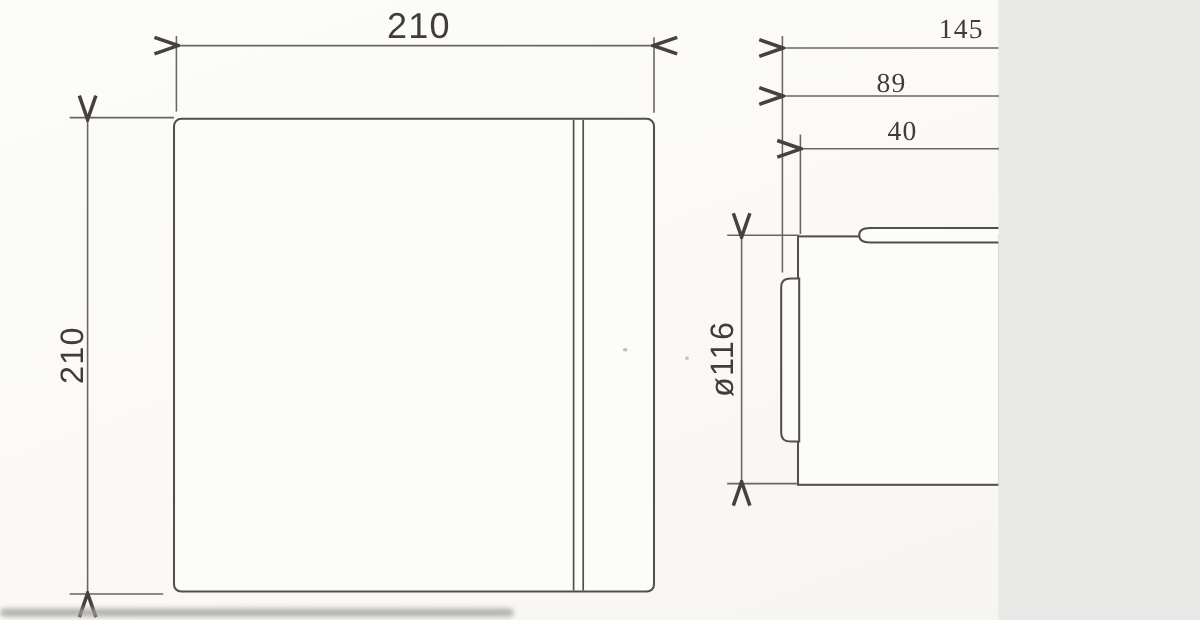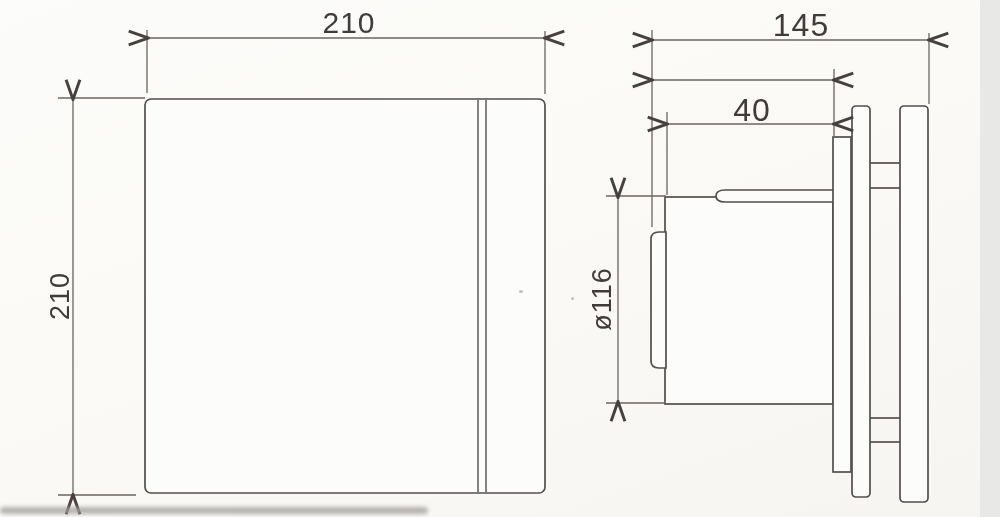--- a/index.html
+++ b/index.html
@@ -2,35 +2,35 @@
 <html><head>
 <meta charset="utf-8">
 <style>
   html,body{margin:0;padding:0;}
   body{
     font-family:"Liberation Sans","DejaVu Sans",sans-serif;
     background:#e8e8e6;
   }
   #canvas{
     position:relative;
-    width:980px;height:517px;
+    width:832px;height:517px;
     background:linear-gradient(160deg,#fcfcfa 0%,#faf9f6 55%,#f6f5f2 100%);
     overflow:hidden;
   }
   #drawing-svg{position:absolute;left:0;top:0;}
   .dim-label{
     position:absolute;
     color:#413b3c;
     text-align:center;
     white-space:nowrap;
     letter-spacing:1px;
   }
   .dim-label.rot{transform:rotate(-90deg);transform-origin:center center;}
   .fs30{font-size:30px;line-height:30px;}
-  .fs26{font-size:32px;line-height:26px;}
+  .fs26{font-size:23px;line-height:26px;font-family:Liberation Serif, serif;}
   .fs27{font-size:27px;line-height:27px;}
   .smudge{
     position:absolute;left:0;top:507px;width:428px;height:7px;
     background:#a3a09d;border-radius:4px;filter:blur(2px);opacity:.8;
   }
   .speck{position:absolute;background:#c2bebc;border-radius:50%;filter:blur(.5px);}
   .speck.s1{left:519px;top:290px;width:4px;height:3px;}
   .speck.s2{left:571px;top:297px;width:3px;height:3px;}
 </style>
 </head>
@@ -92,20 +92,21 @@
       <line x1="618" y1="198" x2="618" y2="401" marker-start="url(#arr)" marker-end="url(#arr)"></line>
     </g>
   </svg>
 
   <div class="dim-label fs30" style="left:289px;top:8px;width:120px;">210</div>
 
   <div class="dim-label rot fs27" style="left:11px;top:282px;width:100px;height:28px;">210</div>
 
   <div class="dim-label fs26" style="left:741px;top:12px;width:120px;">145</div>
 
+  <div class="dim-label fs26" style="left:703px;top:57px;width:80px;">89</div>
 
   <div class="dim-label fs26" style="left:712px;top:97px;width:80px;">40</div>
 
   <div class="dim-label rot fs27" style="left:548px;top:285px;width:110px;height:28px;">ø116</div>
 
   <div class="smudge"></div>
   <div class="speck s1"></div>
   <div class="speck s2"></div>
 </div>
 

